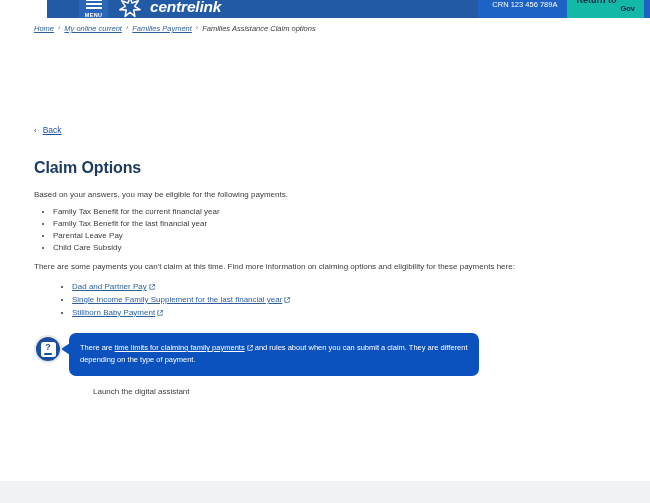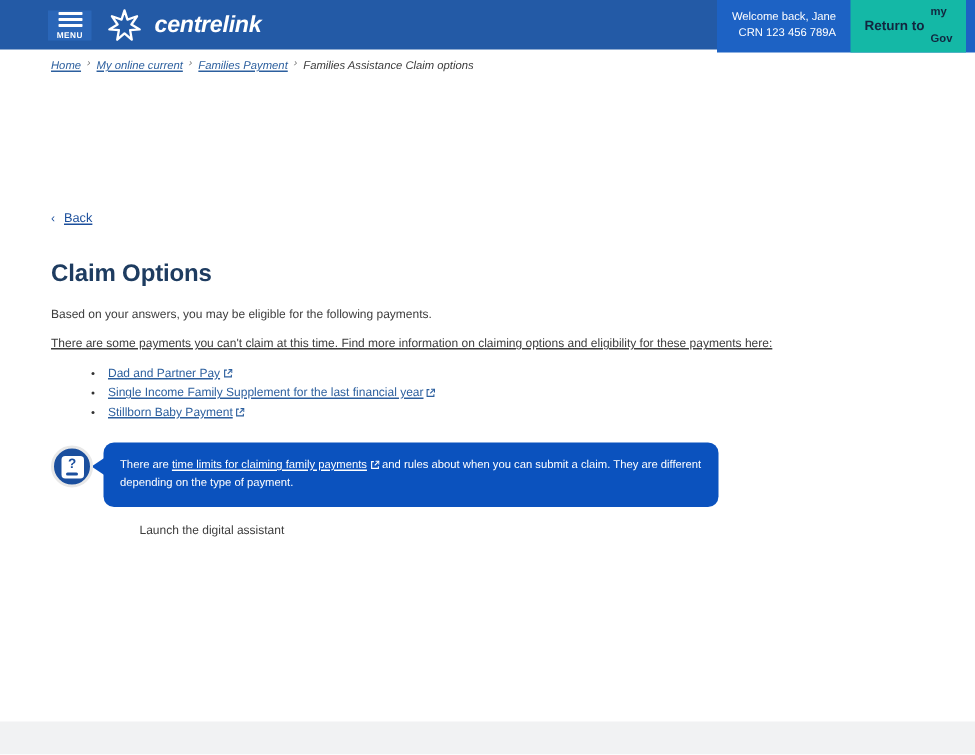--- a/index.html
+++ b/index.html
@@ -10,25 +10,26 @@
     background: #ffffff;
     font-family: "Liberation Sans", sans-serif;
     font-size: 8px;
     color: #313131;
     overflow: hidden;
     position: relative;
   }
 
   
   .header {
-    height: 33px;
+    height: 18px;
     background: #235aa6;
     display: flex;
-    align-items: center;
-    position: relative;
+    align-items: flex-end;
+    position: relative;
+    margin-left: 47px;
   }
   .menu-btn {
     width: 29px;
     background: #2a66b8;
     display: flex;
     flex-direction: column;
     align-items: center;
     justify-content: center;
     padding-top: 1px;
     cursor: pointer;
@@ -156,21 +157,20 @@
   }
   ul.plain li {
     font-size: 8px;
     color: #3d3d3d;
     margin-bottom: 3px;
   }
   .para2 {
     margin: 10px 0 11px 0;
     font-size: 8px;
     color: #3d3d3d;
-    text-decoration: underline;
   }
   ul.links {
     margin: 7px 0 0 0;
     padding-left: 19px;
     list-style: disc;
   }
   ul.links li {
     margin-bottom: 4px;
     margin-left: 19px;
   }
@@ -343,20 +343,26 @@
 
   <a class="back-link" href="#">
     <span class="chev">‹</span>
     <span class="label">Back</span>
   </a>
 
   <h1 class="page-title">Claim Options</h1>
 
   <p class="intro">Based on your answers, you may be eligible for the following payments.</p>
 
+  <ul class="plain">
+    <li>Family Tax Benefit for the current financial year</li>
+    <li>Family Tax Benefit for the last financial year</li>
+    <li>Parental Leave Pay</li>
+    <li>Child Care Subsidy</li>
+  </ul>
 
   <p class="para2">There are some payments you can't claim at this time. Find more information on claiming options and eligibility for these payments here:</p>
 
   <ul class="links">
     <li>
       <a href="#"><span>Dad and Partner Pay</span></a><svg class="ext-icon" viewBox="0 0 16 16">
           <path d="M6 2 H2 V14 H14 V10" fill="none" stroke="#2c5f9e" stroke-width="2"></path>
           <path d="M9 1 H15 V7" fill="none" stroke="#2c5f9e" stroke-width="2"></path>
           <path d="M15 1 L7.5 8.5" fill="none" stroke="#2c5f9e" stroke-width="2"></path>
         </svg>

